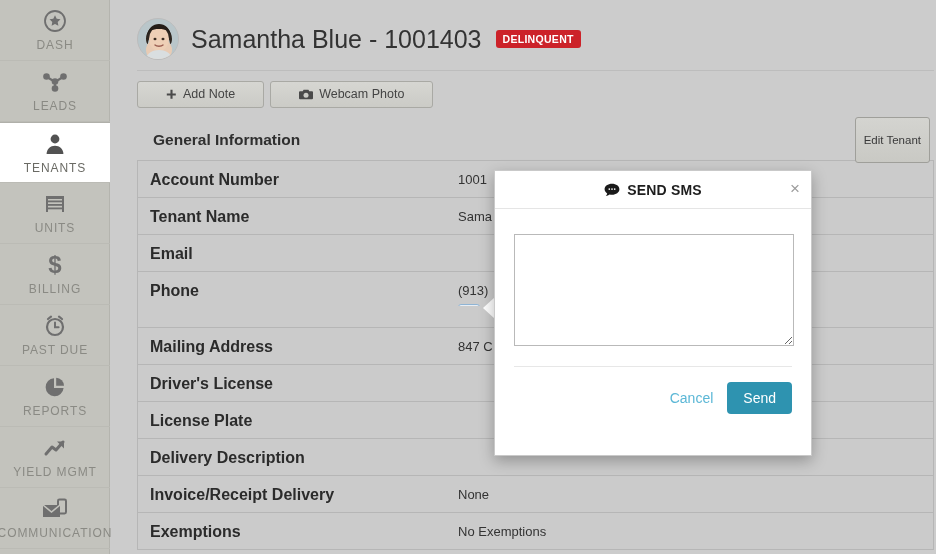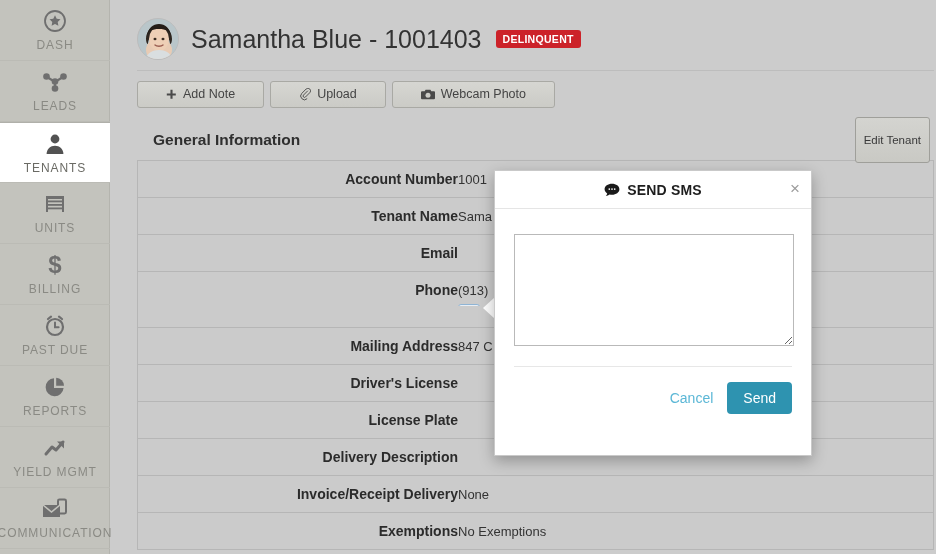--- a/index.html
+++ b/index.html
@@ -133,25 +133,24 @@
   }
   .info-row {
     display: flex;
     border-bottom: 1px solid #b6b6b6;
     min-height: 37px;
     align-items: flex-start;
   }
   .info-row.tall { min-height: 56px; }
   .cell-label {
     width: 320px; flex: none;
-    font-size: 14px; font-weight: bold;
+    font-size: 16px; font-weight: bold;
     color: #2b2b2b;
     padding: 10px 0 8px 12px;
     font-family: "Liberation Sans", sans-serif;
-    text-align: right;
   }
   .cell-value {
     flex: 1;
     font-size: 13px;
     color: #333333;
     padding: 11px 8px 8px 0;
     font-family: "Liberation Sans", sans-serif;
     position: relative;
     overflow: hidden;
     white-space: nowrap;
@@ -376,28 +375,20 @@
       <button class="btn-default">
         <span class="btn-ico">
           <svg width="11" height="11" viewBox="0 0 11 11">
               <path d="M5.5 0.8v9M0.8 5.5h9" stroke="currentColor" stroke-width="2.1" stroke-linecap="butt"></path>
             </svg>
         </span>
         <span>Add Note</span>
       </button>
       <button class="btn-default">
         <span class="btn-ico">
-          <svg width="12" height="13" viewBox="0 0 12 13">
-              <path d="M9.4 3.2L4.3 8.3a1.6 1.6 0 0 0 2.3 2.3l5.1-5.1a3 3 0 0 0-4.3-4.3L2.3 6.3a4.4 4.4 0 0 0 6.3 6.2" stroke="currentColor" stroke-width="1.1" fill="none" transform="scale(0.85) translate(1,0)"></path>
-            </svg>
-        </span>
-        <span>Upload</span>
-      </button>
-      <button class="btn-default">
-        <span class="btn-ico">
           <svg width="14" height="11" viewBox="0 0 14 11">
               <path d="M4.6 0.8h4.8l.9 1.4H13a1 1 0 0 1 1 1V9.3a1 1 0 0 1-1 1H1a1 1 0 0 1-1-1V3.2a1 1 0 0 1 1-1h2.7z" fill="currentColor"></path>
               <circle cx="7" cy="6.2" r="2.5" fill="#cbcbc6"></circle>
             </svg>
         </span>
         <span>Webcam Photo</span>
       </button>
     </div>
 
     <div id="section-head">

